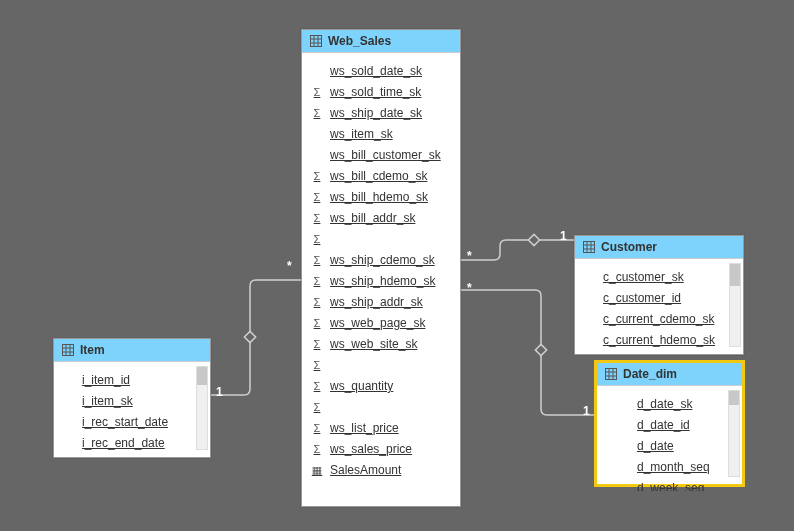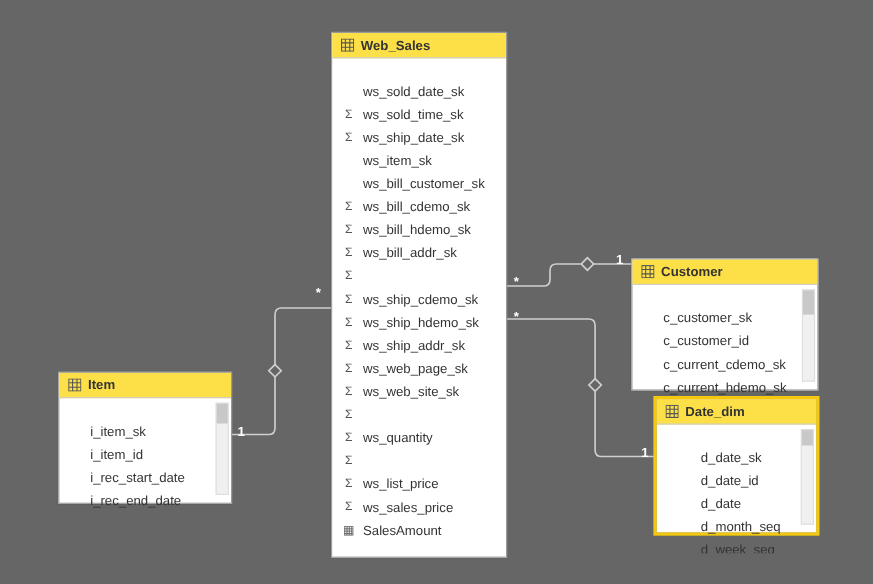--- a/index.html
+++ b/index.html
@@ -25,29 +25,30 @@
     box-shadow: 0 0 0 1px rgba(0,0,0,0.05);
   }
   .entity.selected {
     outline: 3px solid #f2c811;
     outline-offset: -1px;
   }
   .entity-header {
     display: flex;
     align-items: center;
     gap: 6px;
-    background: #fde047;
+    background: #7dd3fc;
     border-bottom: 1px solid #ccc;
     padding: 4px 8px;
     font-weight: 600;
   }
   .entity-body {
     position: relative;
-    padding: 20px 0 4px 0;
+    padding: 8px 0 4px 0;
     overflow: hidden;
+    text-decoration: underline;
   }
   .field-row {
     display: flex;
     align-items: center;
     gap: 6px;
     padding: 1px 10px 1px 8px;
     line-height: 19px;
     white-space: nowrap;
   }
   .field-icon {
@@ -228,25 +229,25 @@
           </svg>
       </span>
       <span>Item</span>
     </div>
     <div class="entity-body" id="body-item" style="height:90px;">
       <div class="scrollbar" style="height:82px;">
         <div class="thumb" style="top:0; height:18px;"></div>
       </div>
     <div class="field-row">
           <span class="field-icon"></span>
+          <span>i_item_id</span>
+        </div>
+        <div class="field-row">
+          <span class="field-icon"></span>
           <span>i_item_sk</span>
-        </div>
-        <div class="field-row">
-          <span class="field-icon"></span>
-          <span>i_item_id</span>
         </div>
         <div class="field-row">
           <span class="field-icon"></span>
           <span>i_rec_start_date</span>
         </div>
         <div class="field-row">
           <span class="field-icon"></span>
           <span>i_rec_end_date</span>
         </div>
       </div>

